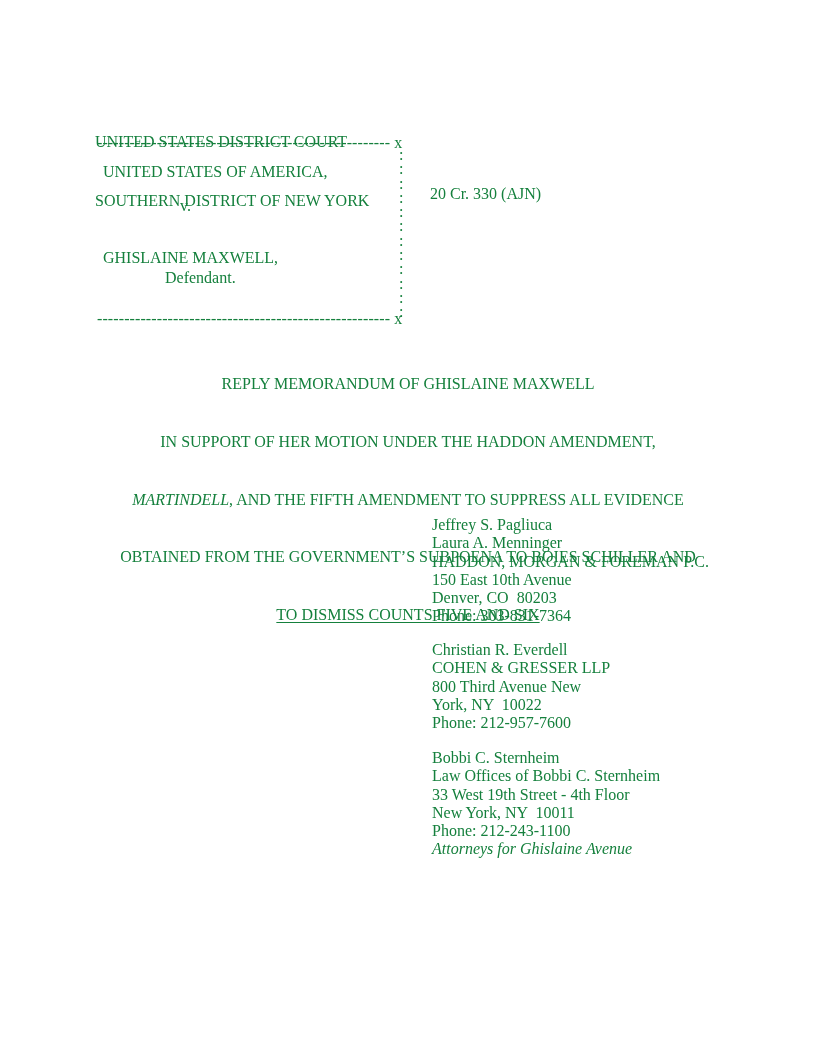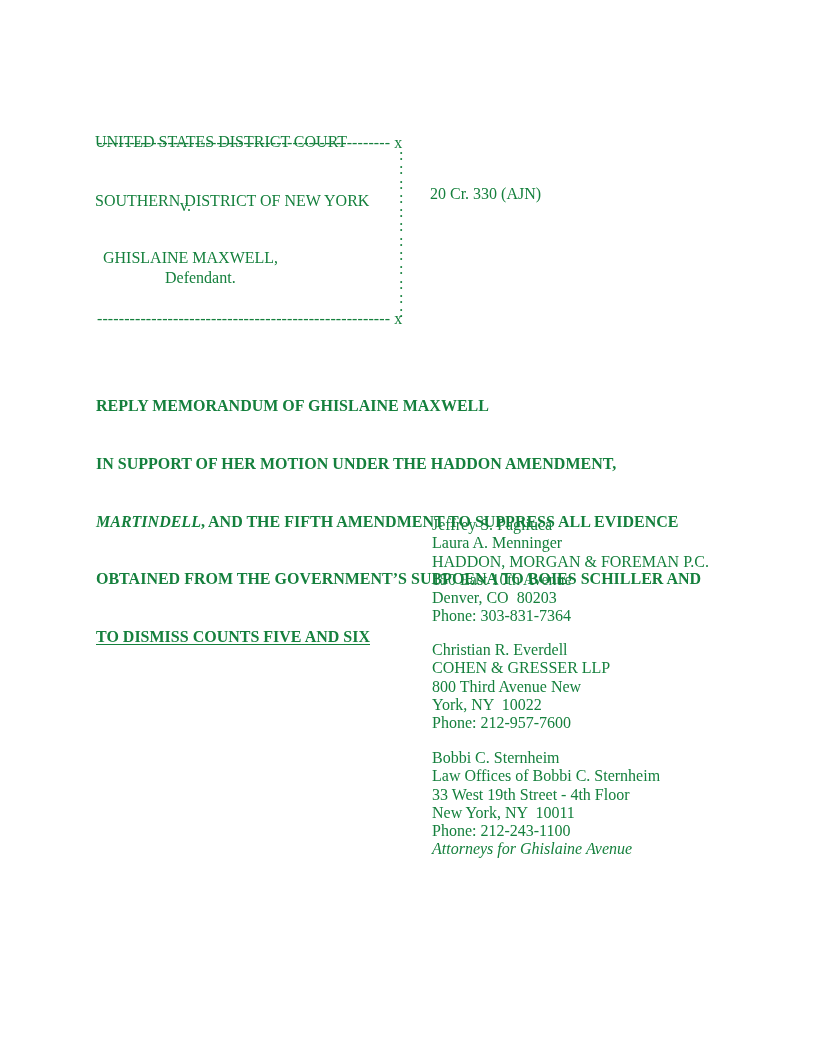--- a/index.html
+++ b/index.html
@@ -19,22 +19,22 @@
   .divider { left: 97px; line-height: 19px; letter-spacing: 0.1px; }
   .divider-top { top: 133px; }
   .divider-bottom { top: 309px; }
   .plaintiff { left: 103px; top: 162px; line-height: 19px; }
   .versus { left: 180px; top: 196px; line-height: 19px; }
   .defendant-name { left: 103px; top: 248px; line-height: 19px; }
   .defendant-label { left: 165px; top: 268px; line-height: 19px; }
   .colon-column { left: 399px; top: 148px; line-height: 14.3px; }
   .case-number { left: 430px; top: 184px; line-height: 19px; }
   .title-block {
-    left: 96px; top: 358px; width: 624px;
-    text-align: left; font-weight: bold; line-height: 19.2px;
+    left: 96px; top: 336px; width: 624px;
+    text-align: center; font-weight: normal; line-height: 19.2px;
   }
   .title-underline { text-decoration: underline; text-underline-offset: 2px; }
   .italic { font-style: italic; }
   .counsel { left: 432px; line-height: 18.3px; margin-top: 41px; }
   .counsel-1 { top: 475px; }
   .counsel-2 { top: 600px; font-family: Liberation Serif, serif; }
   .counsel-3 { top: 708px; }
   .signature { left: 432px; top: 840px; line-height: 18.3px; font-style: italic; }
 </style>
 </head>
@@ -42,20 +42,21 @@
 
 <div class="page">
 
   <div class="abs court-header">
     <div>UNITED STATES DISTRICT COURT</div>
     <div>SOUTHERN DISTRICT OF NEW YORK</div>
   </div>
 
   <div class="abs divider divider-top">------------------------------------------------------ x</div>
 
+  <div class="abs plaintiff">UNITED STATES OF AMERICA,</div>
 
   <div class="abs versus">v.</div>
 
   <div class="abs defendant-name">GHISLAINE MAXWELL,</div>
 
   <div class="abs defendant-label">Defendant.</div>
 
   <div class="abs colon-column">:
 :
 :

